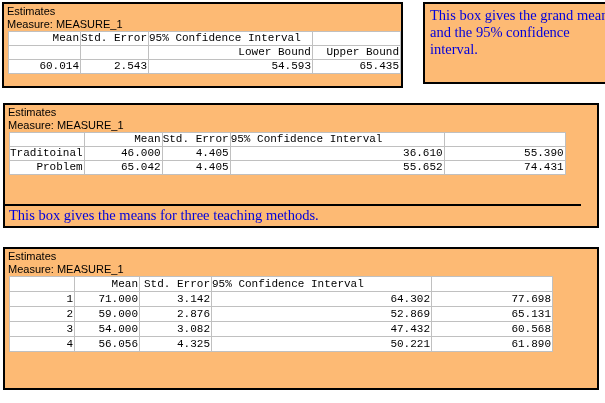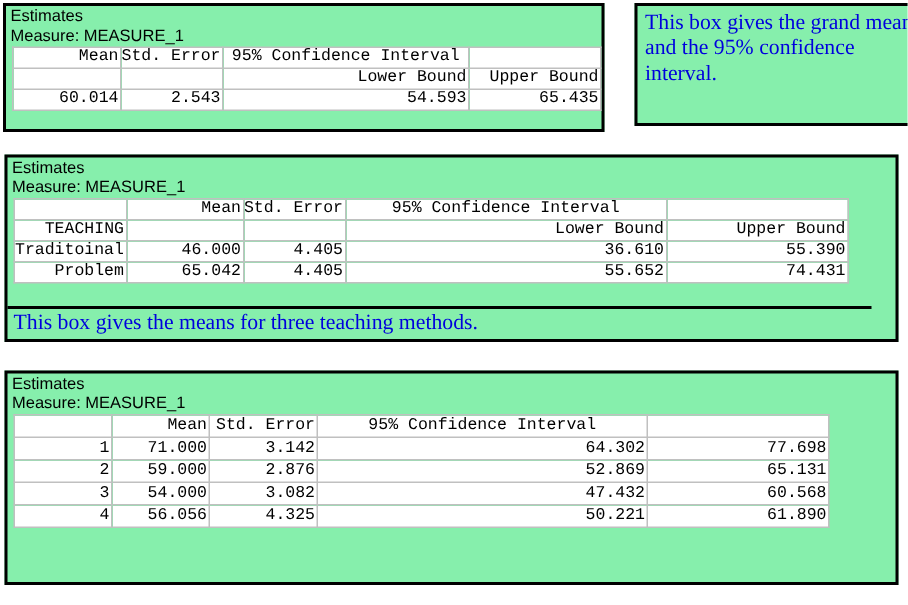--- a/index.html
+++ b/index.html
@@ -1,21 +1,21 @@
 <!DOCTYPE html>
 <html><head>
 <meta charset="utf-8">
 <style>
   html, body { margin:0; padding:0; }
   body {
     width:605px; height:403px; background:#ffffff; position:relative;
     font-family:"Liberation Sans", sans-serif; overflow:hidden;
   }
   .outbox {
-    position:absolute; background:#86efac; border:2px solid #000000;
+    position:absolute; background:#fdba74; border:2px solid #000000;
     box-sizing:border-box;
   }
   #grand-box  { left:2px;   top:2px;   width:401px; height:86px; }
   #anno-box   { left:423px; top:2px;   width:197px; height:82px;
                 font-family:Liberation Serif, serif; font-size:14.5px;
                 line-height:17px; color:#0000DD; padding:3px 5px; }
   #teach-box  { left:3px;   top:103px; width:596px; height:125px; }
   #time-box   { left:3px;   top:247px; width:596px; height:143px; }
 
   .tbl-title, .tbl-measure {
@@ -24,21 +24,21 @@
   }
   .tbl-title { margin-top:1px; }
 
   table.spss { border-collapse:collapse; table-layout:fixed; margin-left:4px;font-family:Liberation Mono, monospace; }
   table.spss td {
     border:1px solid #C0C0C0; font-size:11px; line-height:13px; height:13px;
     padding:0 1px 0 0; overflow:hidden; white-space:nowrap;
     text-align:right; color:#000; background:#fff;
   }
   table.t3 td { height:14px; }
-  table.spss td.ci { text-align:center; padding:0; }
+  table.spss td.ci { text-align:left; padding:0; }
 
   .caption-bar {
     position:absolute; left:0; right:16px; bottom:0;
     border-top:2px solid #000000;
     font-family:"Liberation Serif", serif; font-size:14.5px; line-height:17px;
     color:#0000DD; padding:1px 0 2px 4px; white-space:nowrap; overflow:hidden;
   }
 </style>
 </head>
 <body>
@@ -91,27 +91,20 @@
         <col style="width:214px">
         <col style="width:121px">
       </colgroup>
     <tbody>
         <tr>
       <td></td>
       <td>Mean</td>
       <td>Std. Error</td>
       <td class="ci">95% Confidence Interval</td>
       <td></td>
-    </tr>
-    <tr>
-      <td>TEACHING</td>
-      <td></td>
-      <td></td>
-      <td>Lower Bound</td>
-      <td>Upper Bound</td>
     </tr>
     <tr>
       <td>Traditoinal</td>
       <td>46.000</td>
       <td>4.405</td>
       <td>36.610</td>
       <td>55.390</td>
     </tr>
     <tr>
       <td>Problem</td>

